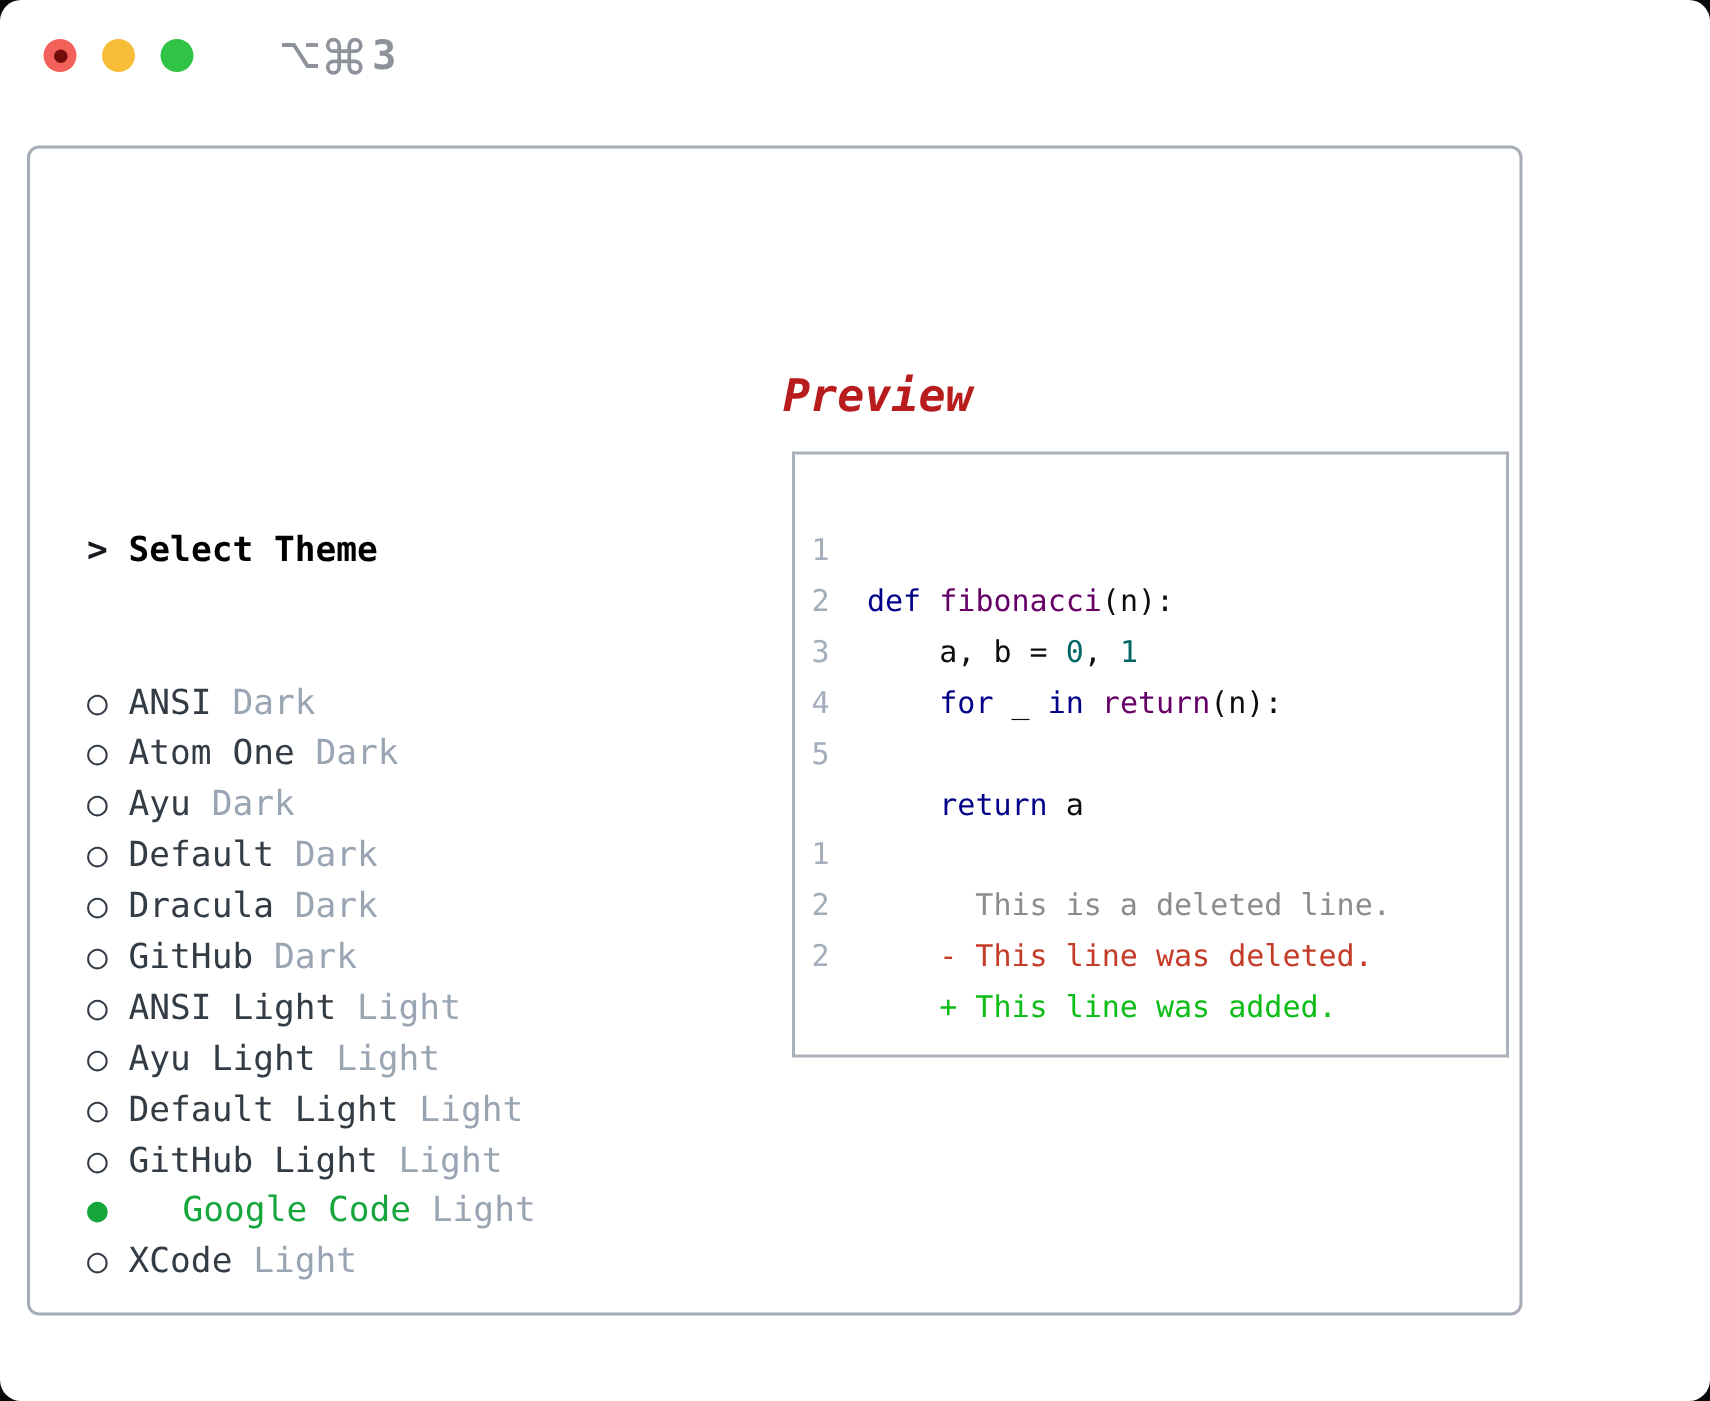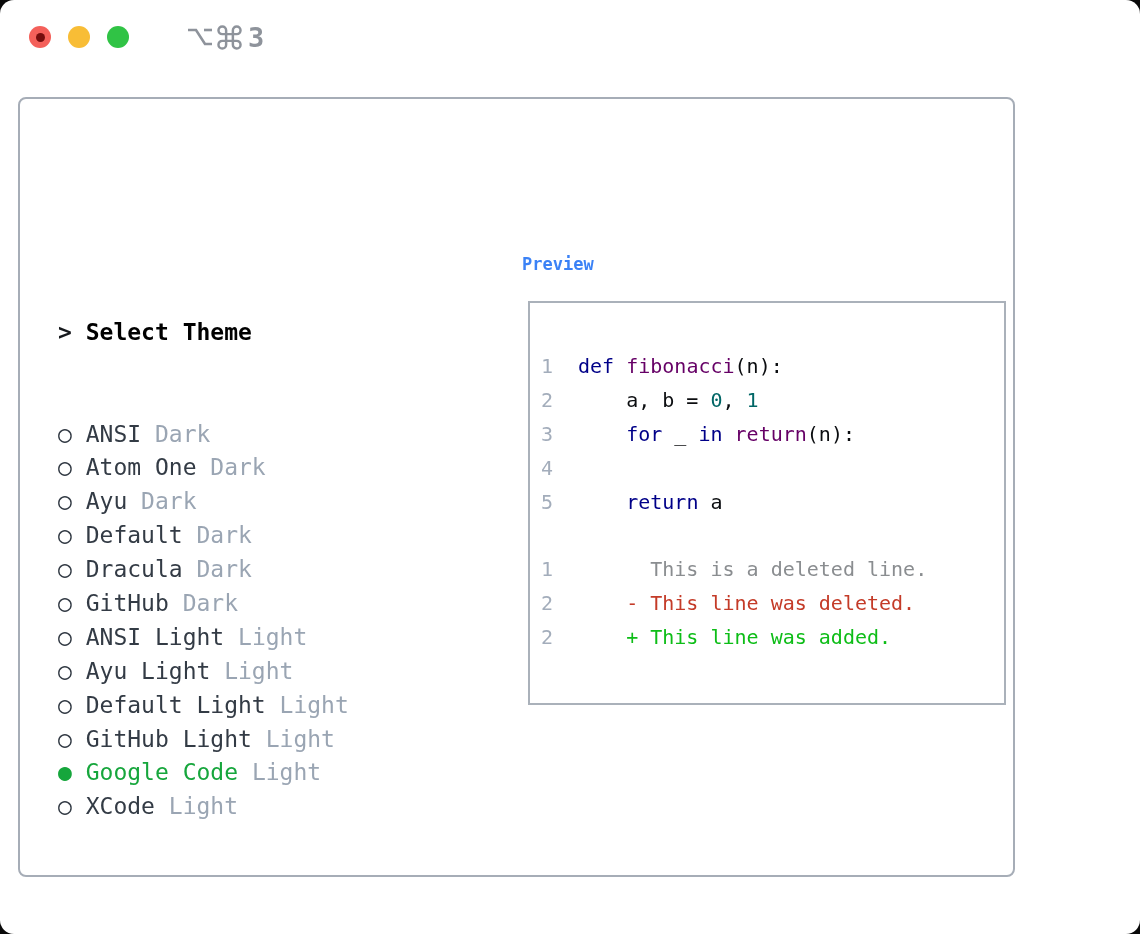--- a/index.html
+++ b/index.html
@@ -54,41 +54,41 @@
   .left-col{
     position:absolute;left:38px;top:149px;width:440px;
     font-size:23px;line-height:33.9px;
     color:var(--text_dark);
     white-space:pre;
   }
   .row{height:33.9px;}
   .mk{color:var(--text_dark);}
   .mk.sel{color:var(--accent_green);}
   .t-name{color:var(--text_dark);}
-  .t-name.sel{color:var(--accent_green);}
+  .t-name.sel{color:var(--accent_green);margin-left:36px;}
   .t-var{color:var(--muted);}
-  .hdr{font-weight:bold;color:#000;}
+  .hdr{font-weight:bold;color:#000;margin-top:35px;}
   .hdr .mk{font-weight:bold;color:#16191d;}
   
   .preview-label{
     position:absolute;left:502px;top:149px;
-    font-size:17px;line-height:33.9px;font-weight:bold;color:#3b82f6;
+    font-size:30px;line-height:33.9px;font-weight:bold;color:#b91c1c;font-style:italic;
   }
   .preview-box{
     position:absolute;left:508px;top:202px;width:478px;height:404px;
     border:2px solid var(--preview_border);
     box-sizing:border-box;background:#fff;
     padding:47px 0 0 11px;overflow:hidden;
   }
   .pline{
     display:flex;font-size:20px;line-height:33.9px;height:33.9px;
     white-space:pre;
   }
   .ln{width:13px;text-align:left;color:var(--line_number);flex:none;}
-  .pcontent{margin-left:24px;color:var(--code_plain);}
+  .pcontent{margin-left:24px;color:var(--code_plain);margin-top:34px;}
   .c-keyword{color:var(--code_keyword);}
   .c-title{color:var(--code_title);}
   .c-number{color:var(--code_number);}
   .c-plain{color:var(--code_plain);}
   .d-context{color:var(--diff_gray);}
   .d-deleted{color:var(--diff_red);}
   .d-added{color:var(--diff_green);text-align:right;}
 </style>
 </head>
 <body>

